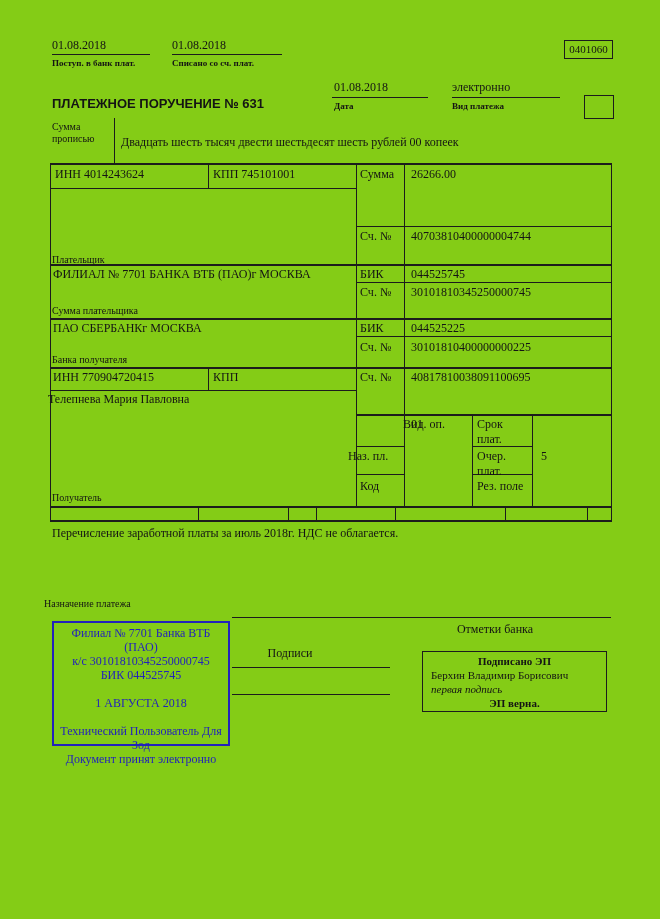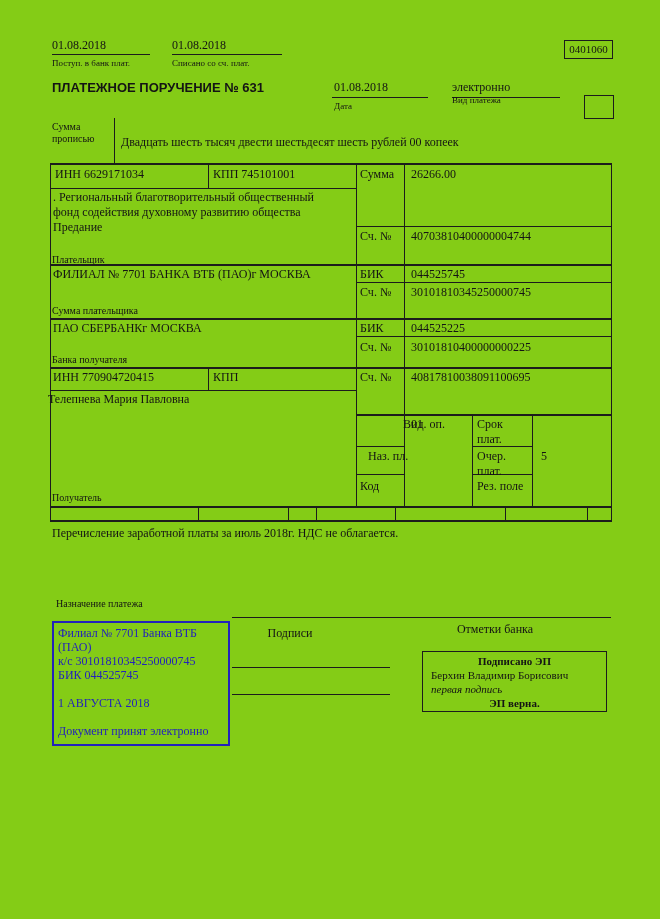--- a/index.html
+++ b/index.html
@@ -1,30 +1,30 @@
 <!DOCTYPE html>
 <html><head>
 <meta charset="utf-8">
 <style>
   html,body{margin:0;padding:0;background:#888;}
   #page{position:relative;width:660px;height:919px;background:#84cc16;overflow:hidden;
         font-family:"Liberation Serif", serif;color:#141414;}
   .t{position:absolute;font:12px/15px "Liberation Serif", serif;color:#141414;white-space:nowrap;}
-  .sm{font-size:9px;line-height:11px;}
+  .sm{font-size:9px;line-height:11px;font-weight:bold;}
   .lbl{font-size:10px;line-height:12px;}
   .wrap{white-space:pre-line;}
   .hl{position:absolute;height:1px;background:#1c1c1c;}
   .hl2{height:2px;}
   .vl{position:absolute;width:1px;background:#1c1c1c;}
   .box{position:absolute;border:1px solid #1c1c1c;box-sizing:border-box;}
-  .title{position:absolute;font:bold 13px/16px "Liberation Sans", sans-serif;color:#141414;white-space:nowrap;}
+  .title{position:absolute;font:bold 13px/16px "Liberation Sans", sans-serif;color:#141414;white-space:nowrap;margin-top:16px;}
   .center{text-align:center;}
   #bluestamp{position:absolute;left:52px;top:621px;width:178px;height:125px;
              border:2px solid #2323bb;box-sizing:border-box;padding:3px 4px;}
-  .stamp-line{font:12px/14px "Liberation Serif", serif;color:#2323bb;min-height:14px;white-space:pre-line;}
+  .stamp-line{font:12px/14px "Liberation Serif", serif;color:#2323bb;min-height:14px;white-space:pre-line;text-align:center;}
   #epbox{position:absolute;left:422px;top:651px;width:185px;height:61px;
          border:1px solid #1c1c1c;box-sizing:border-box;padding:2px 6px;}
   .ep{font:11px/14px "Liberation Serif", serif;color:#141414;}
   .b{font-weight:bold;}
   .i{font-style:italic;}
 </style>
 </head>
 <body>
 
 <div id="page">
@@ -38,21 +38,21 @@
   <div class="t sm" style="left:172px;top:58px;">Списано со сч. плат.</div>
 
   <div class="box center" style="left:564px;top:40px;width:49px;height:19px;font:11px/17px 'Liberation Serif',serif;">0401060</div>
 
   <div class="title" style="left:52px;top:80px;">ПЛАТЕЖНОЕ ПОРУЧЕНИЕ № 631</div>
   <div class="t" style="left:334px;top:80px;">01.08.2018</div>
   <div class="hl" style="left:332px;top:97px;width:96px;"></div>
   <div class="t sm" style="left:334px;top:101px;">Дата</div>
   <div class="t" style="left:452px;top:80px;">электронно</div>
   <div class="hl" style="left:452px;top:97px;width:108px;"></div>
-  <div class="t sm" style="left:452px;top:95px;">Вид платежа</div>
+  <div class="t sm" style="left:452px;top:101px;">Вид платежа</div>
   <div class="box" style="left:584px;top:95px;width:30px;height:24px;"></div>
 
   <div class="t lbl wrap" style="left:52px;top:121px;width:60px;">Сумма
 прописью</div>
   <div class="vl" style="left:114px;top:118px;height:45px;"></div>
   <div class="t" style="left:121px;top:121px;margin-top:14px;">Двадцать шесть тысяч двести шестьдесят шесть рублей 00 копеек</div>
 
   <div class="hl hl2" style="left:50px;top:163px;width:562px;"></div>
   <div class="hl" style="left:50px;top:188px;width:306px;"></div>
   <div class="hl" style="left:356px;top:226px;width:256px;"></div>
@@ -79,28 +79,25 @@
   <div class="vl" style="left:472px;top:414px;height:92px;"></div>
   <div class="vl" style="left:532px;top:414px;height:92px;"></div>
 
   <div class="vl" style="left:198px;top:506px;height:14px;"></div>
   <div class="vl" style="left:288px;top:506px;height:14px;"></div>
   <div class="vl" style="left:316px;top:506px;height:14px;"></div>
   <div class="vl" style="left:395px;top:506px;height:14px;"></div>
   <div class="vl" style="left:505px;top:506px;height:14px;"></div>
   <div class="vl" style="left:587px;top:506px;height:14px;"></div>
 
-  <div class="t" style="left:55px;top:167px;">ИНН 6629171034</div>
+  <div class="t" style="left:55px;top:167px;">ИНН 4014243624</div>
   <div class="t" style="left:213px;top:167px;">КПП 745101001</div>
   <div class="t" style="left:360px;top:167px;">Сумма</div>
   <div class="t" style="left:411px;top:167px;">26266.00</div>
 
-  <div class="t wrap" style="left:53px;top:190px;width:300px;">. Региональный благотворительный общественный
-фонд содействия духовному развитию общества
-Предание</div>
   <div class="t lbl" style="left:52px;top:254px;">Плательщик</div>
   <div class="t" style="left:360px;top:229px;">Сч. №</div>
   <div class="t" style="left:411px;top:229px;">40703810400000004744</div>
 
   <div class="t" style="left:53px;top:267px;">ФИЛИАЛ № 7701 БАНКА ВТБ (ПАО)г МОСКВА</div>
   <div class="t" style="left:360px;top:267px;">БИК</div>
   <div class="t" style="left:411px;top:267px;">044525745</div>
   <div class="t" style="left:360px;top:285px;">Сч. №</div>
   <div class="t" style="left:411px;top:285px;">30101810345250000745</div>
   <div class="t lbl" style="left:52px;top:305px;">Сумма плательщика</div>
@@ -115,43 +112,44 @@
   <div class="t" style="left:53px;top:370px;">ИНН 770904720415</div>
   <div class="t" style="left:213px;top:370px;">КПП</div>
   <div class="t" style="left:360px;top:370px;">Сч. №</div>
   <div class="t" style="left:411px;top:370px;">40817810038091100695</div>
   <div class="t" style="left:48px;top:392px;">Телепнева Мария Павловна</div>
   <div class="t lbl" style="left:52px;top:492px;">Получатель</div>
 
   <div class="t" style="left:360px;top:417px;margin-left:43px;">Вид. оп.</div>
   <div class="t" style="left:411px;top:417px;">01</div>
   <div class="t" style="left:477px;top:417px;width:50px;white-space:normal;">Срок плат.</div>
-  <div class="t" style="left:368px;top:449px;text-align:right;">Наз. пл.</div>
+  <div class="t" style="left:348px;top:449px;text-align:right;">Наз. пл.</div>
   <div class="t" style="left:477px;top:449px;width:50px;white-space:normal;">Очер. плат.</div>
   <div class="t" style="left:541px;top:449px;">5</div>
   <div class="t" style="left:360px;top:479px;">Код</div>
   <div class="t" style="left:477px;top:479px;">Рез. поле</div>
 
   <div class="t" style="left:52px;top:526px;">Перечисление заработной платы за июль 2018г. НДС не облагается.</div>
-  <div class="t lbl" style="left:56px;top:598px;text-align:center;">Назначение платежа</div>
+  <div class="t lbl" style="left:44px;top:598px;text-align:center;">Назначение платежа</div>
 
   <div class="hl" style="left:232px;top:617px;width:379px;"></div>
-  <div class="t center" style="left:230px;top:626px;width:120px;">Подписи</div>
+  <div class="t center" style="left:230px;top:646px;width:120px;">Подписи</div>
   <div class="t center" style="left:425px;top:622px;width:140px;">Отметки банка</div>
 
   <div class="hl" style="left:232px;top:667px;width:158px;"></div>
   <div class="hl" style="left:232px;top:694px;width:158px;"></div>
 
   <div id="bluestamp">
     <div class="stamp-line">Филиал № 7701 Банка ВТБ (ПАО)</div>
     <div class="stamp-line">к/с 30101810345250000745</div>
     <div class="stamp-line">БИК 044525745</div>
     <div class="stamp-line"></div>
     <div class="stamp-line">1 АВГУСТА 2018</div>
     <div class="stamp-line"></div>
+    <div class="stamp-line" style="white-space:normal;">Технический Пользователь Для Зод</div>
     <div class="stamp-line">Документ принят электронно</div>
   </div>
 
   <div id="epbox">
     <div class="ep b center">Подписано ЭП</div>
     <div class="ep" style="padding-left:2px;">Берхин Владимир Борисович</div>
     <div class="ep i" style="padding-left:2px;">первая подпись</div>
     <div class="ep b center">ЭП верна.</div>
   </div>
 

